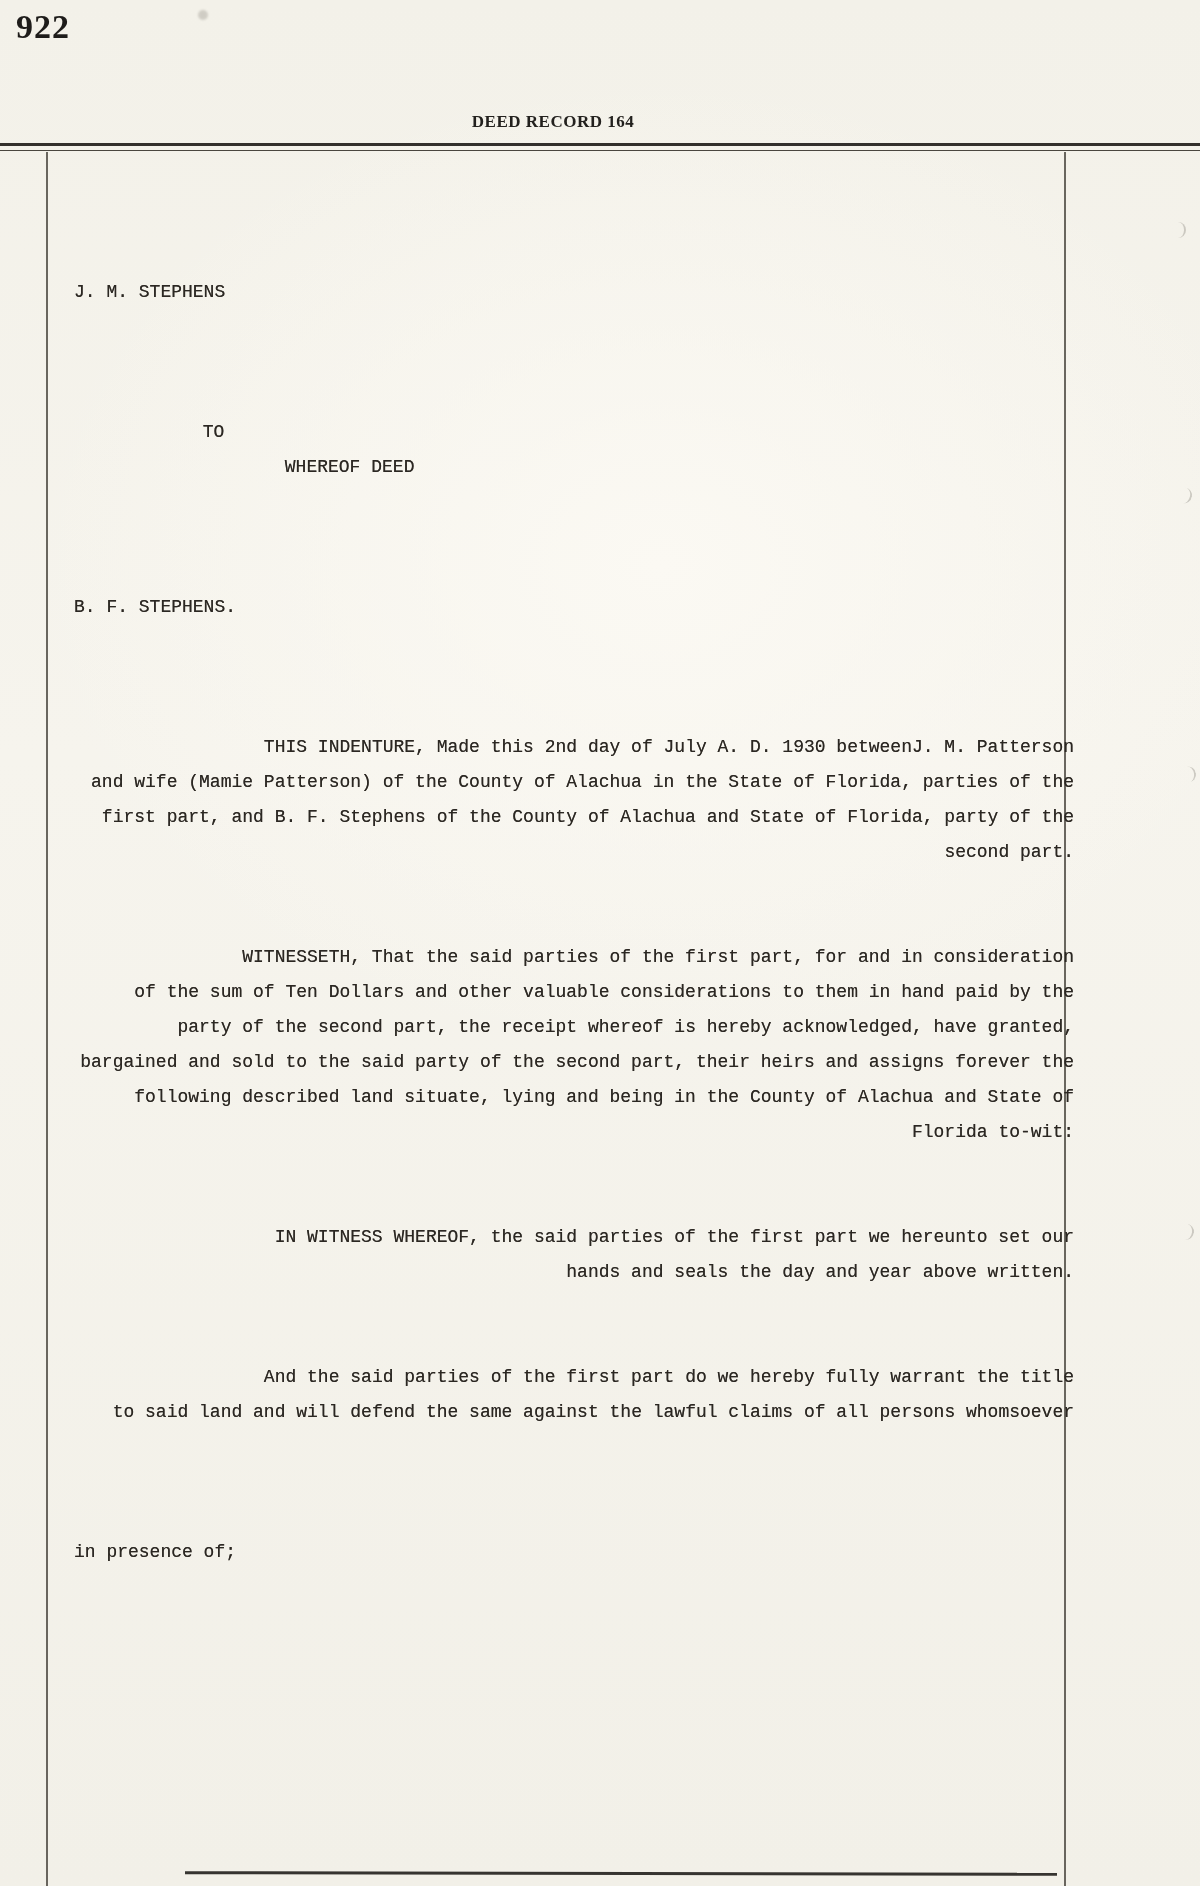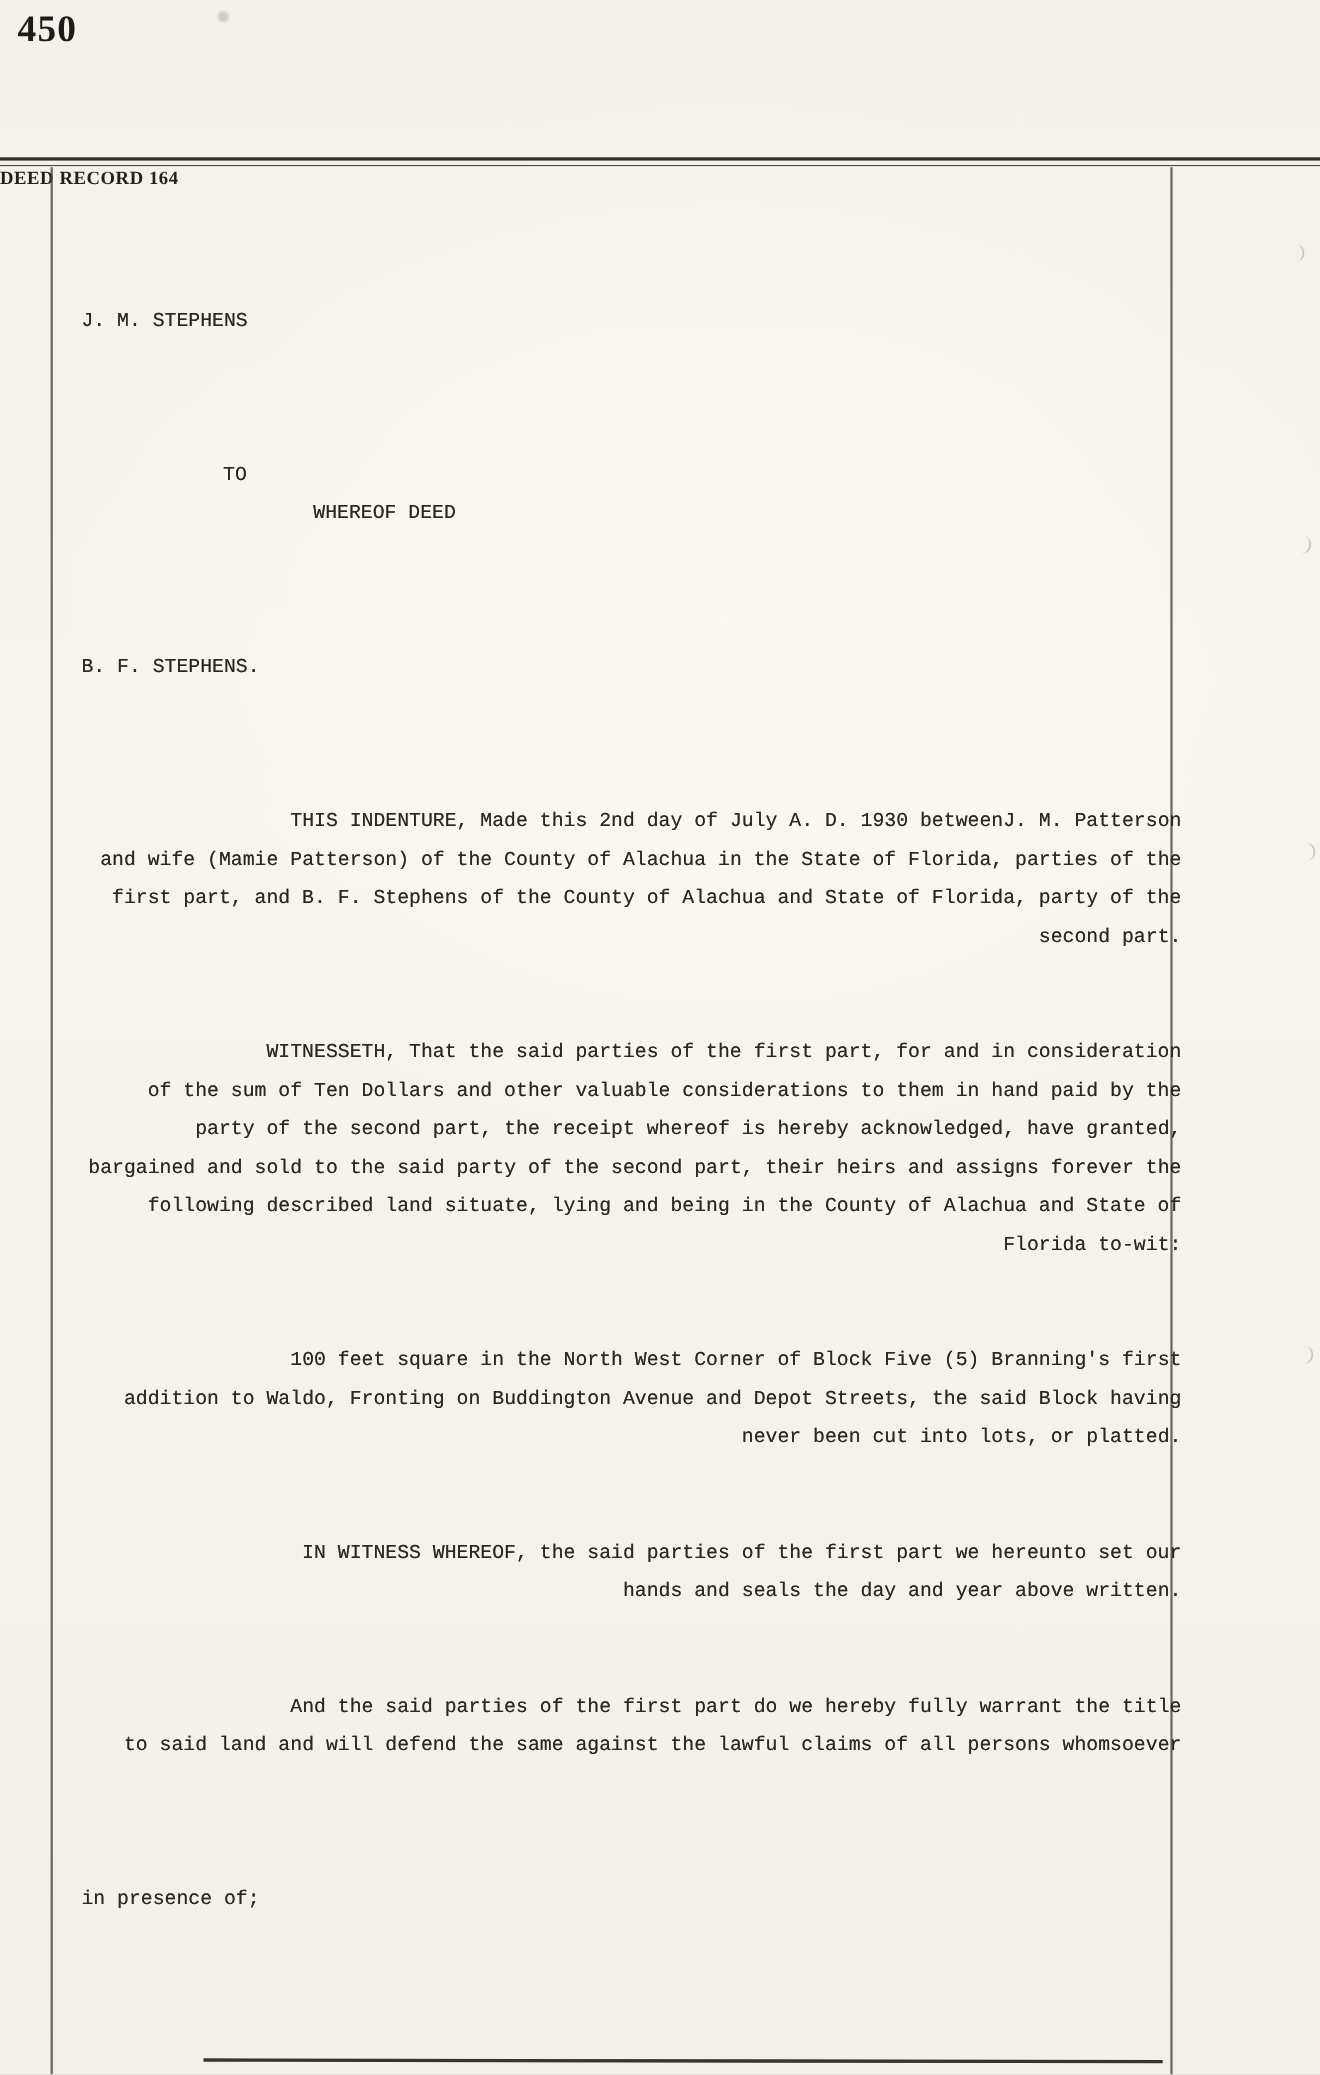--- a/index.html
+++ b/index.html
@@ -14,23 +14,23 @@
     font-family: "Liberation Mono", "DejaVu Sans Mono", monospace;
     color: #2b2722;
   }
   .page-number {
     position: absolute; top: 8px; left: 16px;
     font-family: "Liberation Serif", serif;
     font-weight: bold; font-size: 34px; letter-spacing: 1px; color: #1e1c1a;
   }
   .page-header {
     position: absolute; top: 112px; left: 0; width: 1106px;
-    text-align: left;
+    text-align: center;
     font-family: "Liberation Serif", serif;
-    font-weight: bold; font-size: 17px; letter-spacing: .5px; color: #23211e; margin-top: 40px;
+    font-weight: bold; font-size: 17px; letter-spacing: .5px; color: #23211e;
   }
   .rule-thick { position: absolute; top: 143px; left: 0; width: 1200px; height: 3px; background: #33302c; }
   .rule-thin  { position: absolute; top: 150px; left: 0; width: 1200px; height: 1px; background: #4a463f; }
   .vrule { position: absolute; top: 152px; width: 2px; height: 1734px; background: #46423b; opacity: .8; }
   .vrule-left  { left: 46px; }
   .vrule-right { left: 1064px; }
 
   .content {
     position: absolute; left: 74px; top: 170px; width: 1000px;
     font-size: 18px; line-height: 35px;
@@ -53,21 +53,21 @@
   .a3 { top: 766px;  left: 1186px; transform: rotate(-8deg); }
   .a4 { top: 1224px; left: 1184px; transform: rotate(6deg); }
   .bottom-mark { position: absolute; left: 185px; top: 1872px; width: 872px; height: 3px;
                  background: #211f1c; opacity: .9; transform: rotate(.1deg); }
 </style>
 </head>
 <body>
 
 <div class="page">
 
-  <div class="page-number">450</div>
+  <div class="page-number">922</div>
   <div class="smudge"></div>
   <div class="page-header">DEED RECORD 164</div>
   <div class="rule-thick"></div>
   <div class="rule-thin"></div>
   <div class="vrule vrule-left"></div>
   <div class="vrule vrule-right"></div>
   <div class="artifact a1"></div>
   <div class="artifact a2"></div>
   <div class="artifact a3"></div>
   <div class="artifact a4"></div>
@@ -77,21 +77,20 @@
 
     <div class="line">J. M. STEPHENS</div>
     <div class="line caption2">
       <span class="to">TO</span>
       <span class="instr">WHEREOF DEED</span>
     </div>
     <div class="line">B. F. STEPHENS.</div>
 
     <p class="para indent">THIS INDENTURE, Made this 2nd day of July A. D. 1930 betweenJ. M. Patterson and wife (Mamie Patterson) of the County of Alachua in the State of Florida, parties of the first part, and B. F. Stephens of the County of Alachua and State of Florida, party of the second part.</p>
     <p class="para indent">WITNESSETH, That the said parties of the first part, for and in consideration of the sum of Ten Dollars and other valuable considerations to them in hand paid by the party of the second part, the receipt whereof is hereby acknowledged, have granted, bargained and sold to the said party of the second part, their heirs and assigns forever the following described land situate, lying and being in the County of Alachua and State of Florida to-wit:</p>
-    <p class="para indent">100 feet square in the North West Corner of Block Five (5) Branning's first addition to Waldo, Fronting on Buddington Avenue and Depot Streets, the said Block having never been cut into lots, or platted.</p>
     <p class="para indent">IN WITNESS WHEREOF, the said parties of the first part we hereunto set our hands and seals the day and year above written.</p>
     <p class="para indent">And the said parties of the first part do we hereby fully warrant the title to said land and will defend the same against the lawful claims of all persons whomsoever</p>
 
     <div class="line">in presence of;</div>
 
     
     
 
     
 

